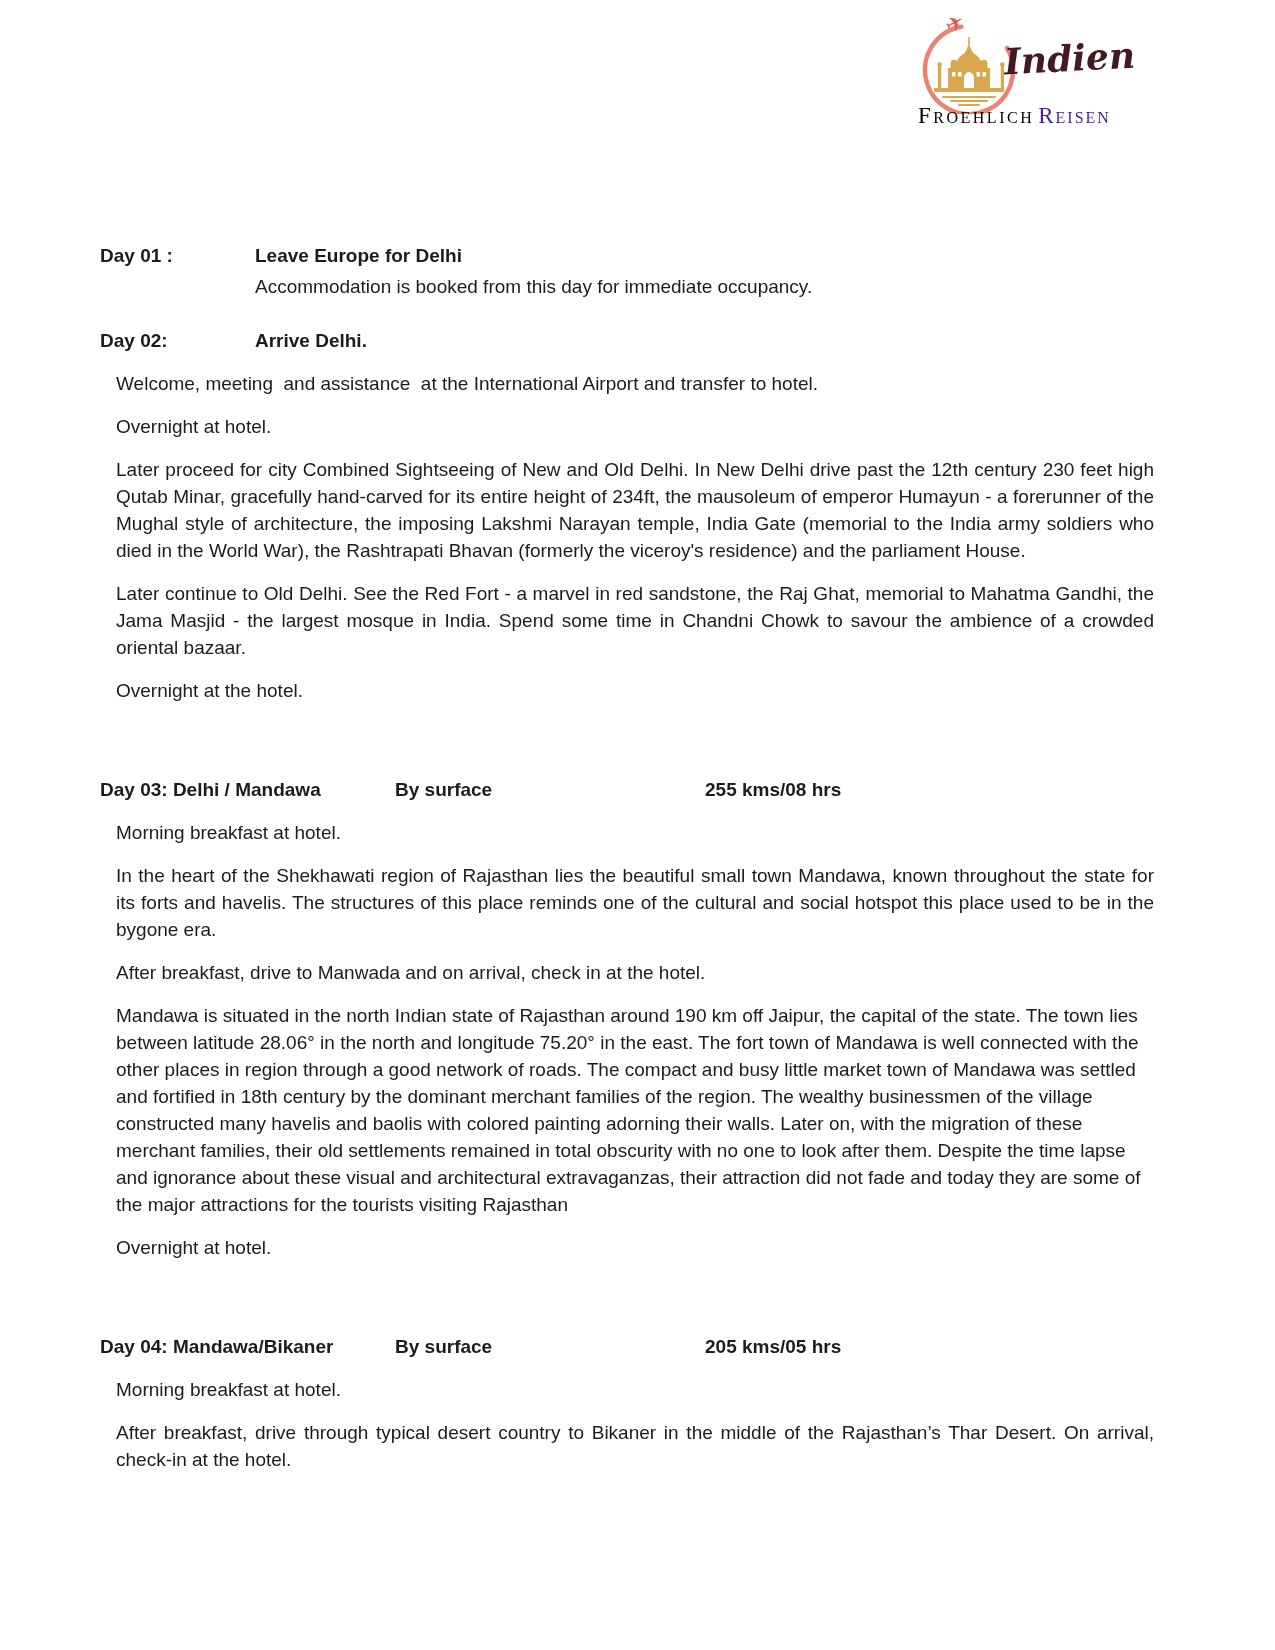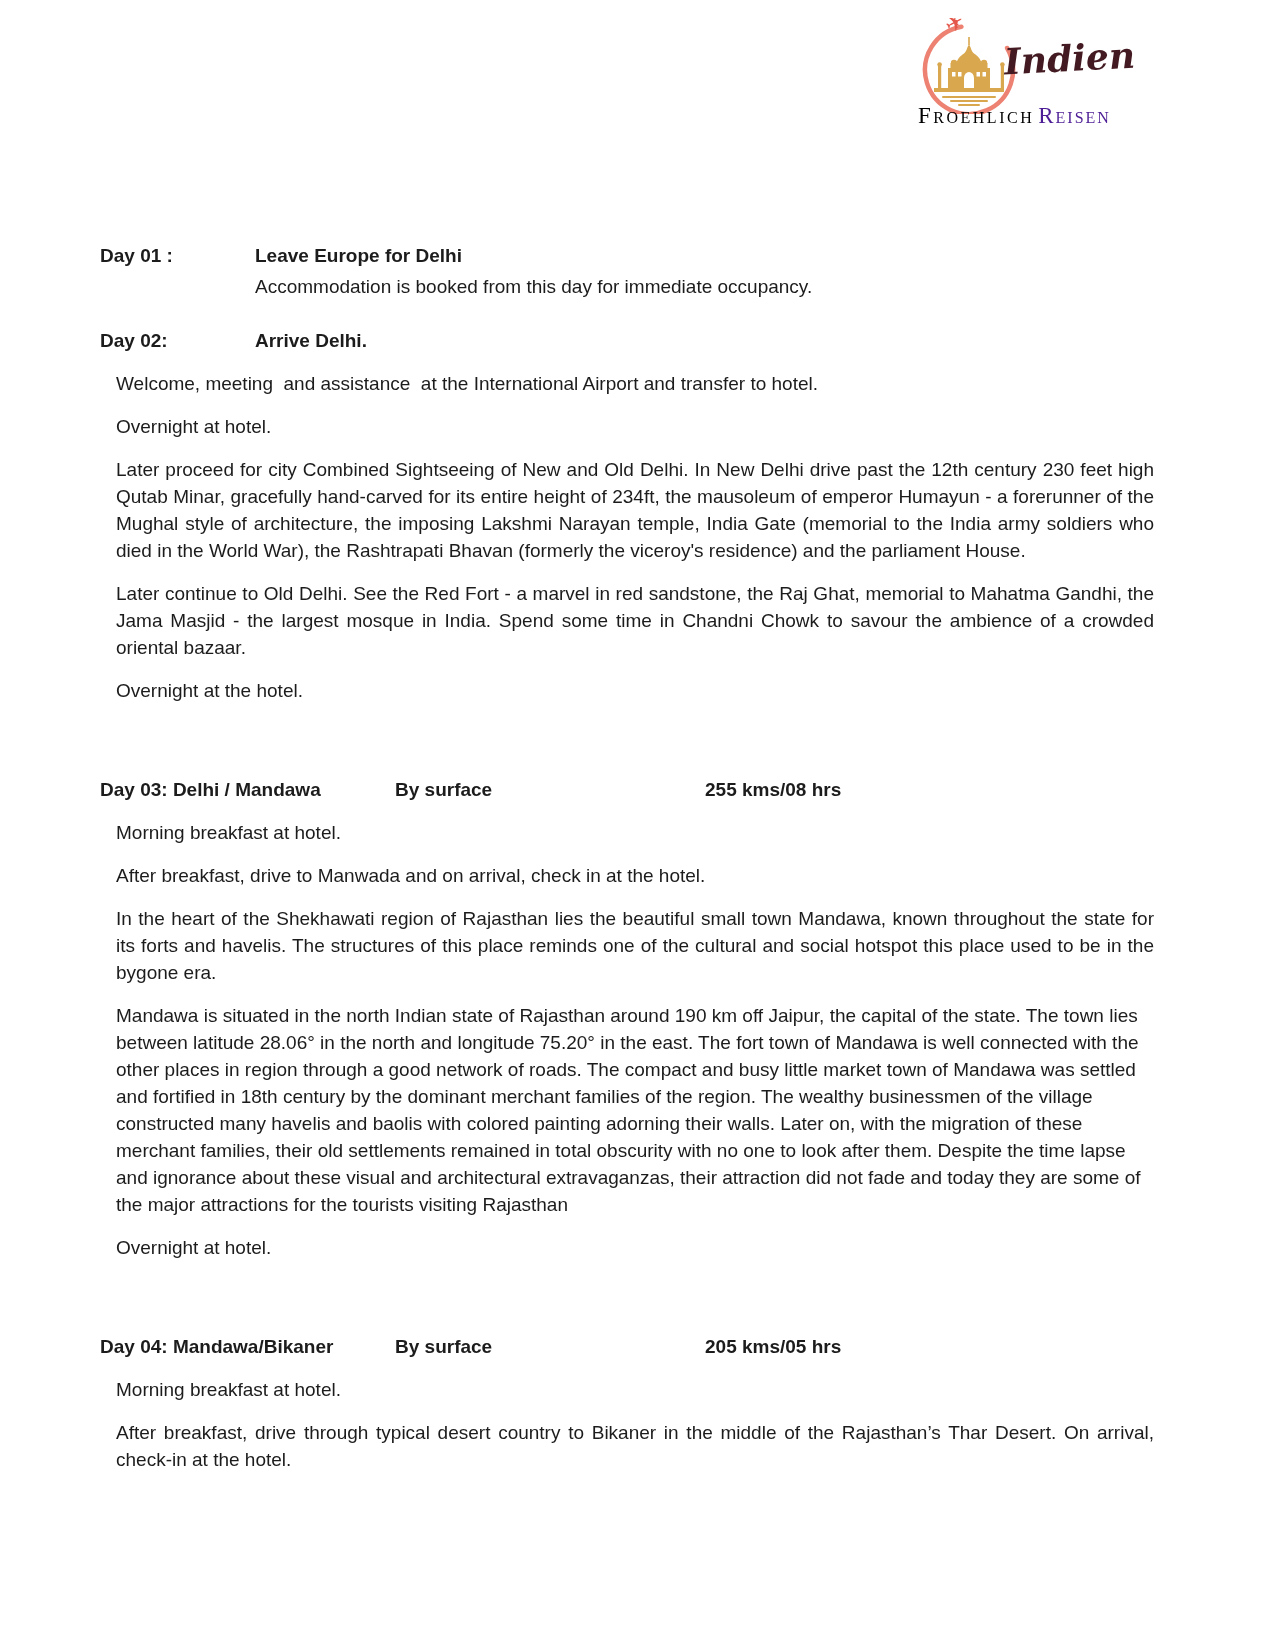--- a/index.html
+++ b/index.html
@@ -106,22 +106,22 @@
     <div class="p j mt0">Later continue to Old Delhi. See the Red Fort - a marvel in red sandstone, the Raj Ghat, memorial to Mahatma Gandhi, the Jama Masjid - the largest mosque in India. Spend some time in Chandni Chowk to savour the ambience of a crowded oriental bazaar.</div>
     <div class="p mt27">Overnight at the hotel.</div>
 
     <div class="dayrow b mt54">
       <span>Day 03:</span>
       <span>Delhi / Mandawa</span>
       <span class="mode">By surface</span>
       <span class="dist">255 kms/08 hrs</span>
     </div>
     <div class="p mt27">Morning breakfast at hotel.</div>
+    <div class="p j mt0">In the heart of the Shekhawati region of Rajasthan lies the beautiful small town Mandawa, known throughout the state for its forts and havelis. The structures of this place reminds one of the cultural and social hotspot this place used to be in the bygone era.</div>
     <div class="p mt27">After breakfast, drive to Manwada and on arrival, check in at the hotel.</div>
-    <div class="p j mt0">In the heart of the Shekhawati region of Rajasthan lies the beautiful small town Mandawa, known throughout the state for its forts and havelis. The structures of this place reminds one of the cultural and social hotspot this place used to be in the bygone era.</div>
     <div class="p mt27">Mandawa is situated in the north Indian state of Rajasthan around 190 km off Jaipur, the capital of the state. The town lies between latitude 28.06° in the north and longitude 75.20° in the east. The fort town of Mandawa is well connected with the other places in region through a good network of roads. The compact and busy little market town of Mandawa was settled and fortified in 18th century by the dominant merchant families of the region. The wealthy businessmen of the village constructed many havelis and baolis with colored painting adorning their walls. Later on, with the migration of these merchant families, their old settlements remained in total obscurity with no one to look after them. Despite the time lapse and ignorance about these visual and architectural extravaganzas, their attraction did not fade and today they are some of the major attractions for the tourists visiting Rajasthan</div>
     <div class="p mt27">Overnight at hotel.</div>
 
     <div class="dayrow b mt54">
       <span>Day 04:</span>
       <span>Mandawa/Bikaner</span>
       <span class="mode">By surface</span>
       <span class="dist">205 kms/05 hrs</span>
     </div>
     <div class="p mt27">Morning breakfast at hotel.</div>

